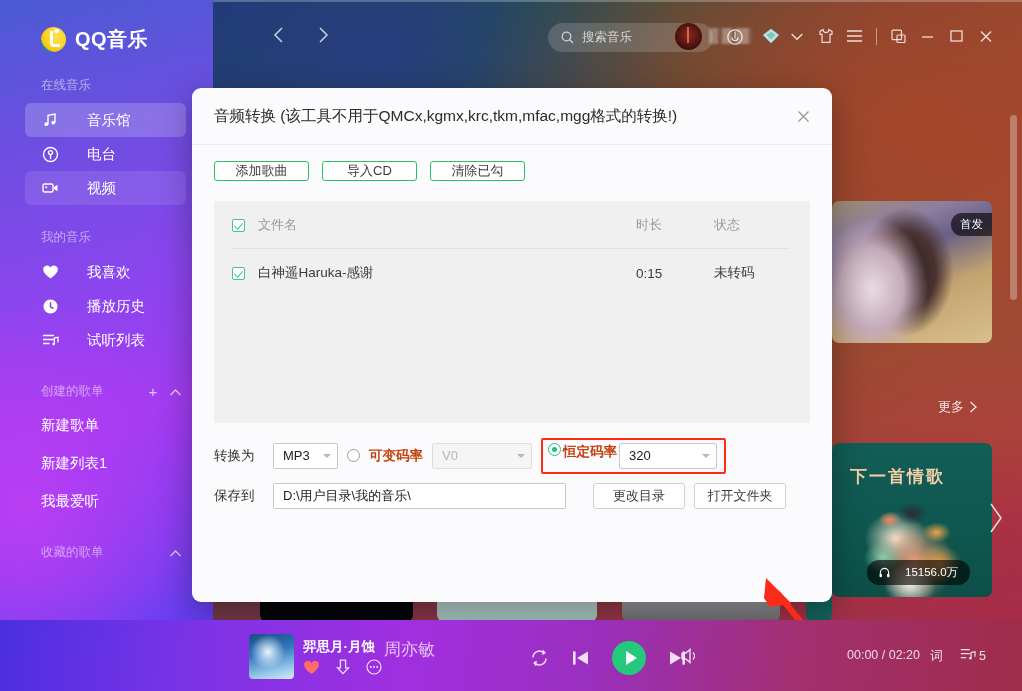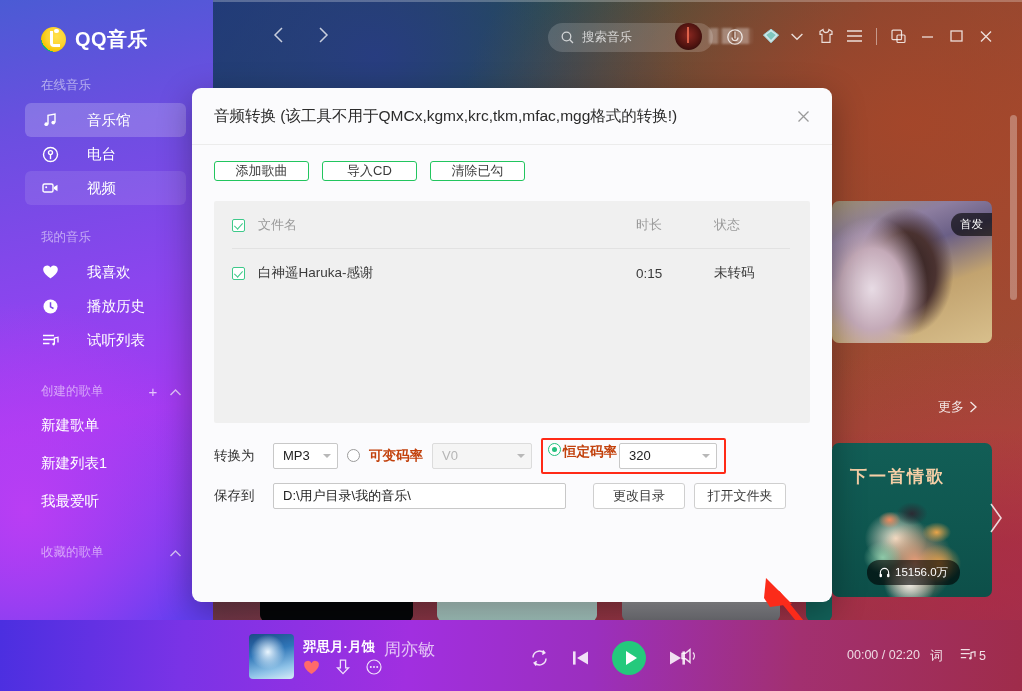--- a/index.html
+++ b/index.html
@@ -138,21 +138,21 @@
     background:
       radial-gradient(ellipse 16px 12px at 30% 22%, #f08a5d 0%, rgba(240,138,93,0) 70%),
       radial-gradient(ellipse 20px 14px at 72% 34%, #eaa54a 0%, rgba(234,165,74,0) 72%),
       radial-gradient(ellipse 22px 16px at 50% 16%, #2b2b33 0%, rgba(43,43,51,0) 72%),
       radial-gradient(ellipse 26px 22px at 24% 58%, #8ec9a8 0%, rgba(142,201,168,0) 74%),
       radial-gradient(ellipse 30px 26px at 74% 64%, #e6a04a 0%, rgba(230,160,74,0) 74%),
       radial-gradient(ellipse 34px 30px at 48% 84%, #f0ece4 0%, rgba(240,236,228,0) 76%);
   }
   .play-pill{
     position:absolute; left:35px; bottom:12px; background:rgba(0,0,0,.62); color:#fff;
-    font-size:11.5px; padding:5px 12px; border-radius:12px; display:flex; align-items:center; gap:5px;
+    font-size:11.5px; padding:5px 12px; border-radius:12px; display:flex; align-items:center; gap:15px;
   }
   .rail-next{
     position:absolute; left:987px; top:495px; color:rgba(255,255,255,.8); width:18px; height:46px;
   }
   .scroll-thumb{
     position:absolute; right:5px; top:115px; width:7px; height:185px; border-radius:4px;
     background:rgba(255,255,255,.30);
   }
   .rail-left-arrow{
     position:absolute; left:826px; top:448px; width:14px; height:24px; border-radius:0 9px 9px 0;

